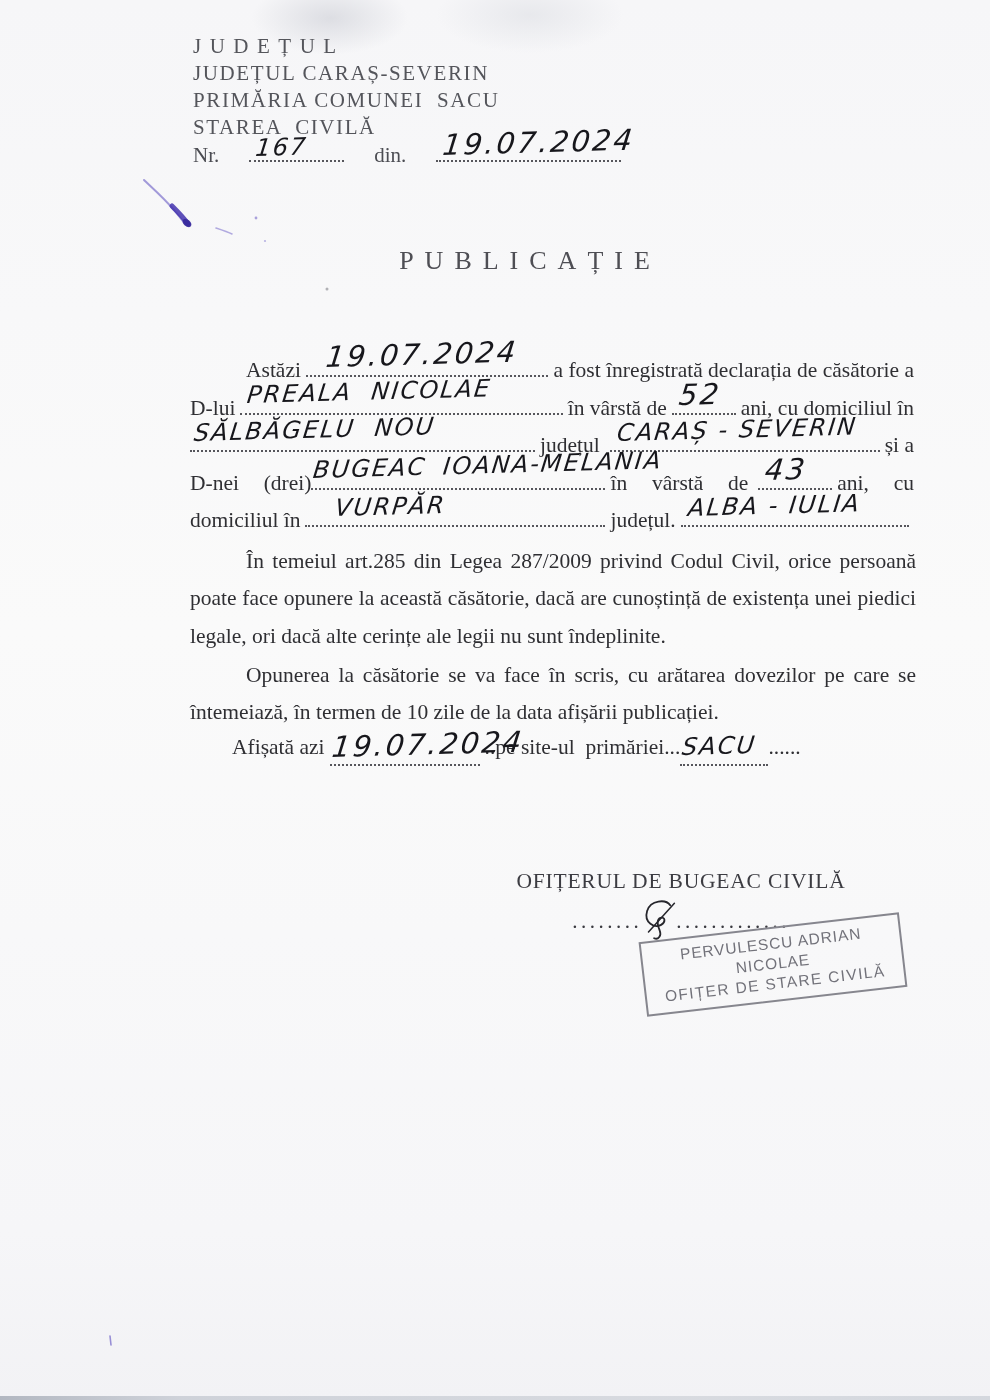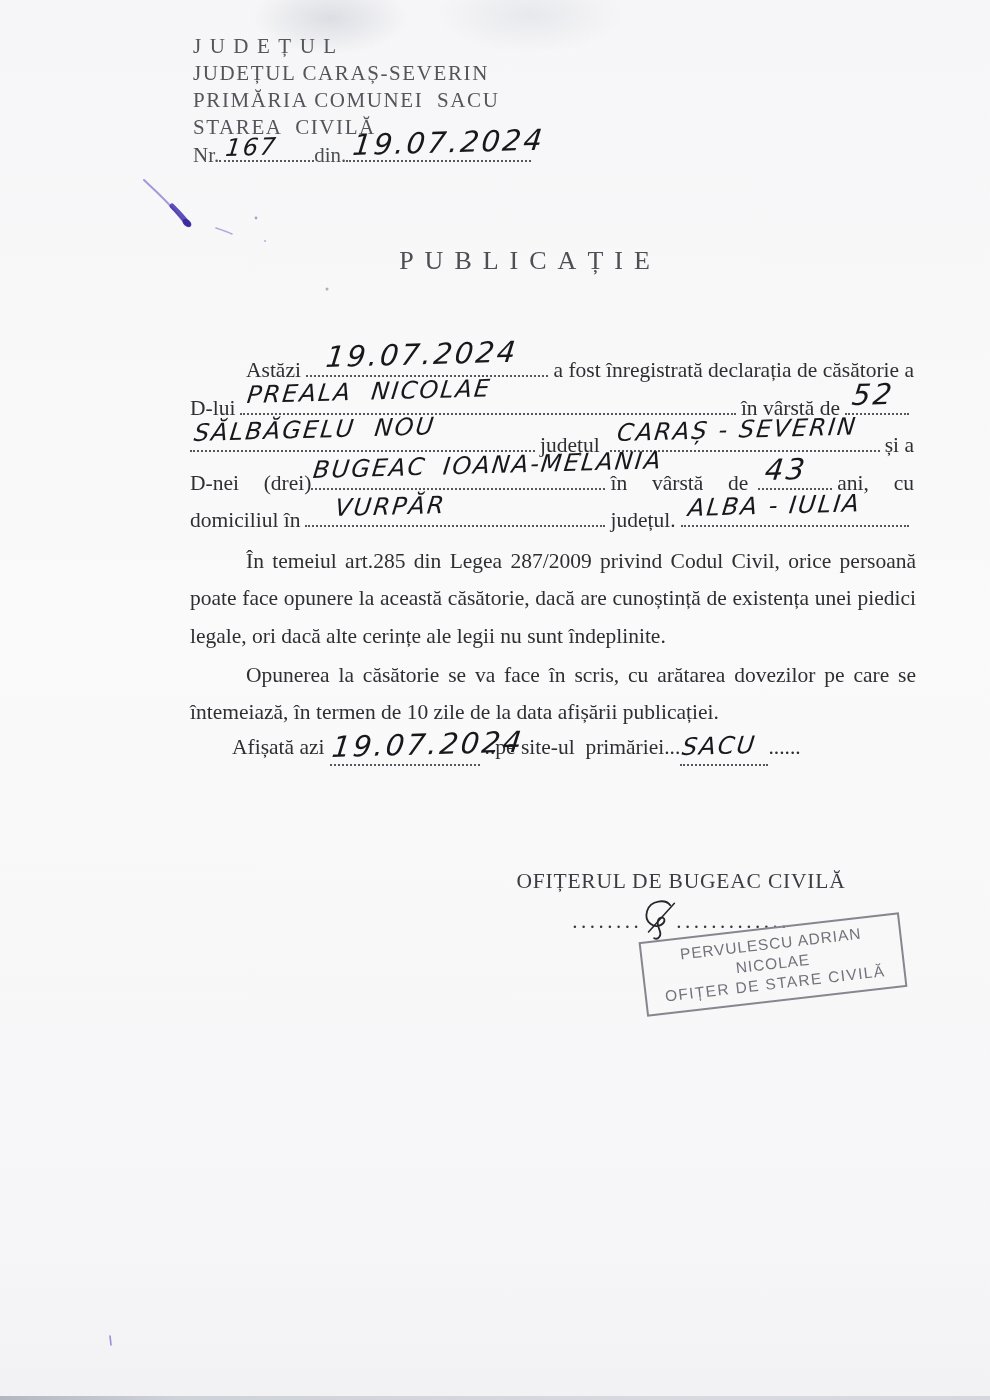--- a/index.html
+++ b/index.html
@@ -13,21 +13,21 @@
     background:radial-gradient(ellipse at center,rgba(200,202,210,.55),rgba(200,202,210,0) 65%);}
   .shadow-top2{left:420px;top:-30px;width:220px;height:90px;
     background:radial-gradient(ellipse at center,rgba(214,216,222,.45),rgba(214,216,222,0) 60%);}
   .edge-bottom{left:0;bottom:0;width:100%;height:4px;
     background:linear-gradient(90deg,#a7adb8,#c8ccd4 18%,#d3d6dc 70%,#cfd3da);opacity:.85;}
 
   
   .header{position:absolute;left:193px;top:33px;color:#54555b;font-size:21px;}
   .h-line{line-height:27px;letter-spacing:1.6px;white-space:pre;}
   .h-country{letter-spacing:8.5px;}
-  .nr-line{display:flex;align-items:baseline;color:#4c4d53;margin-top:1px;}
+  .nr-line{display:flex;align-items:baseline;color:#4c4d53;margin-top:1px;gap:30px;}
 
   
   .fill{position:relative;display:inline-block;height:18px;
     border-bottom:2.6px dotted #56565c;}
   .grow{flex:1 1 auto;}
   .hw{position:absolute;left:5px;bottom:-2px;white-space:pre;
     font-family:"DejaVu Sans", sans-serif;font-style:italic;color:#17171c;
     letter-spacing:2.5px;transform:skewX(-8deg) rotate(-1.6deg);transform-origin:left bottom;}
   .hw-lg{font-size:29px;}
   .hw-md{font-size:24px;letter-spacing:2px;}
@@ -119,20 +119,21 @@
     </div>
     <div class="dline" data-name="declaration-line-2">
       <span class="lbl" data-name="groom-label">D-lui</span>
       <span class="fill grow gap" data-name="dotted-fill">
         <span class="hw hw-md" data-name="handwritten-groom-name">PREALA  NICOLAE</span>
       </span>
       <span class="lbl" data-name="l2-age-text">în vârstă de</span>
       <span class="fill w64 gap" data-name="dotted-fill">
         <span class="hw hw-lg" data-name="handwritten-groom-age">52</span>
       </span>
+      <span class="lbl" data-name="l2-end-text">ani, cu domiciliul în</span>
     </div>
     <div class="dline" data-name="declaration-line-3">
       <span class="fill w345" data-name="dotted-fill">
         <span class="hw hw-md" style="left:2px;" data-name="handwritten-groom-locality">SĂLBĂGELU  NOU</span>
       </span>
       <span class="lbl gap" data-name="l3-county-label">județul</span>
       <span class="fill grow gap" data-name="dotted-fill">
         <span class="hw hw-md" data-name="handwritten-groom-county">CARAȘ - SEVERIN</span>
       </span>
       <span class="lbl" data-name="l3-end-text">și a</span>

